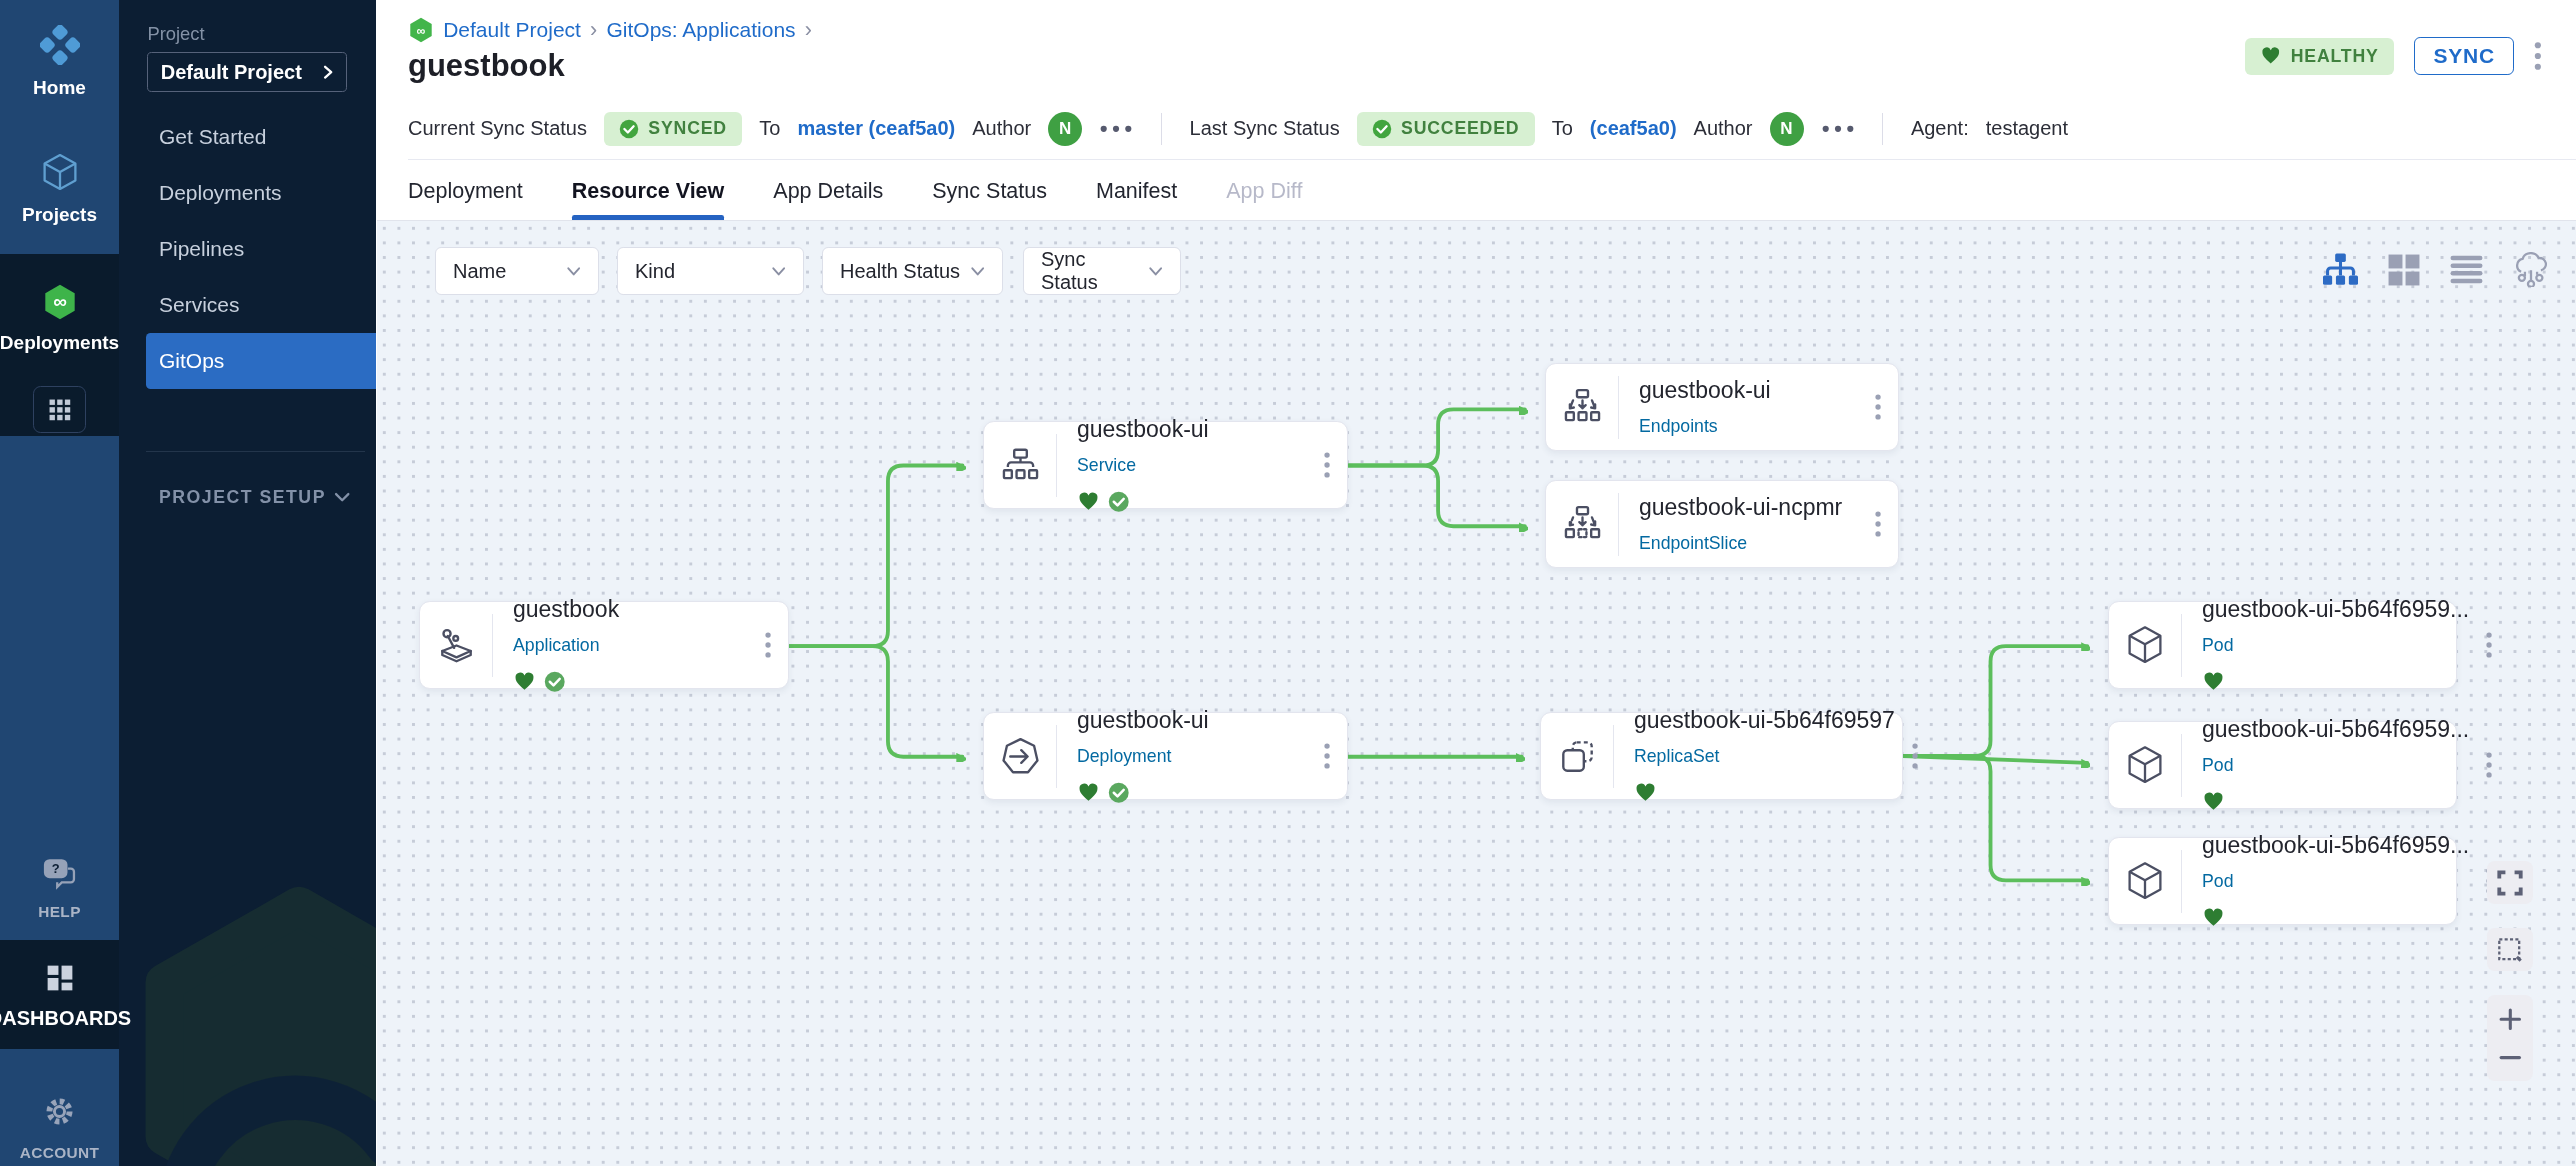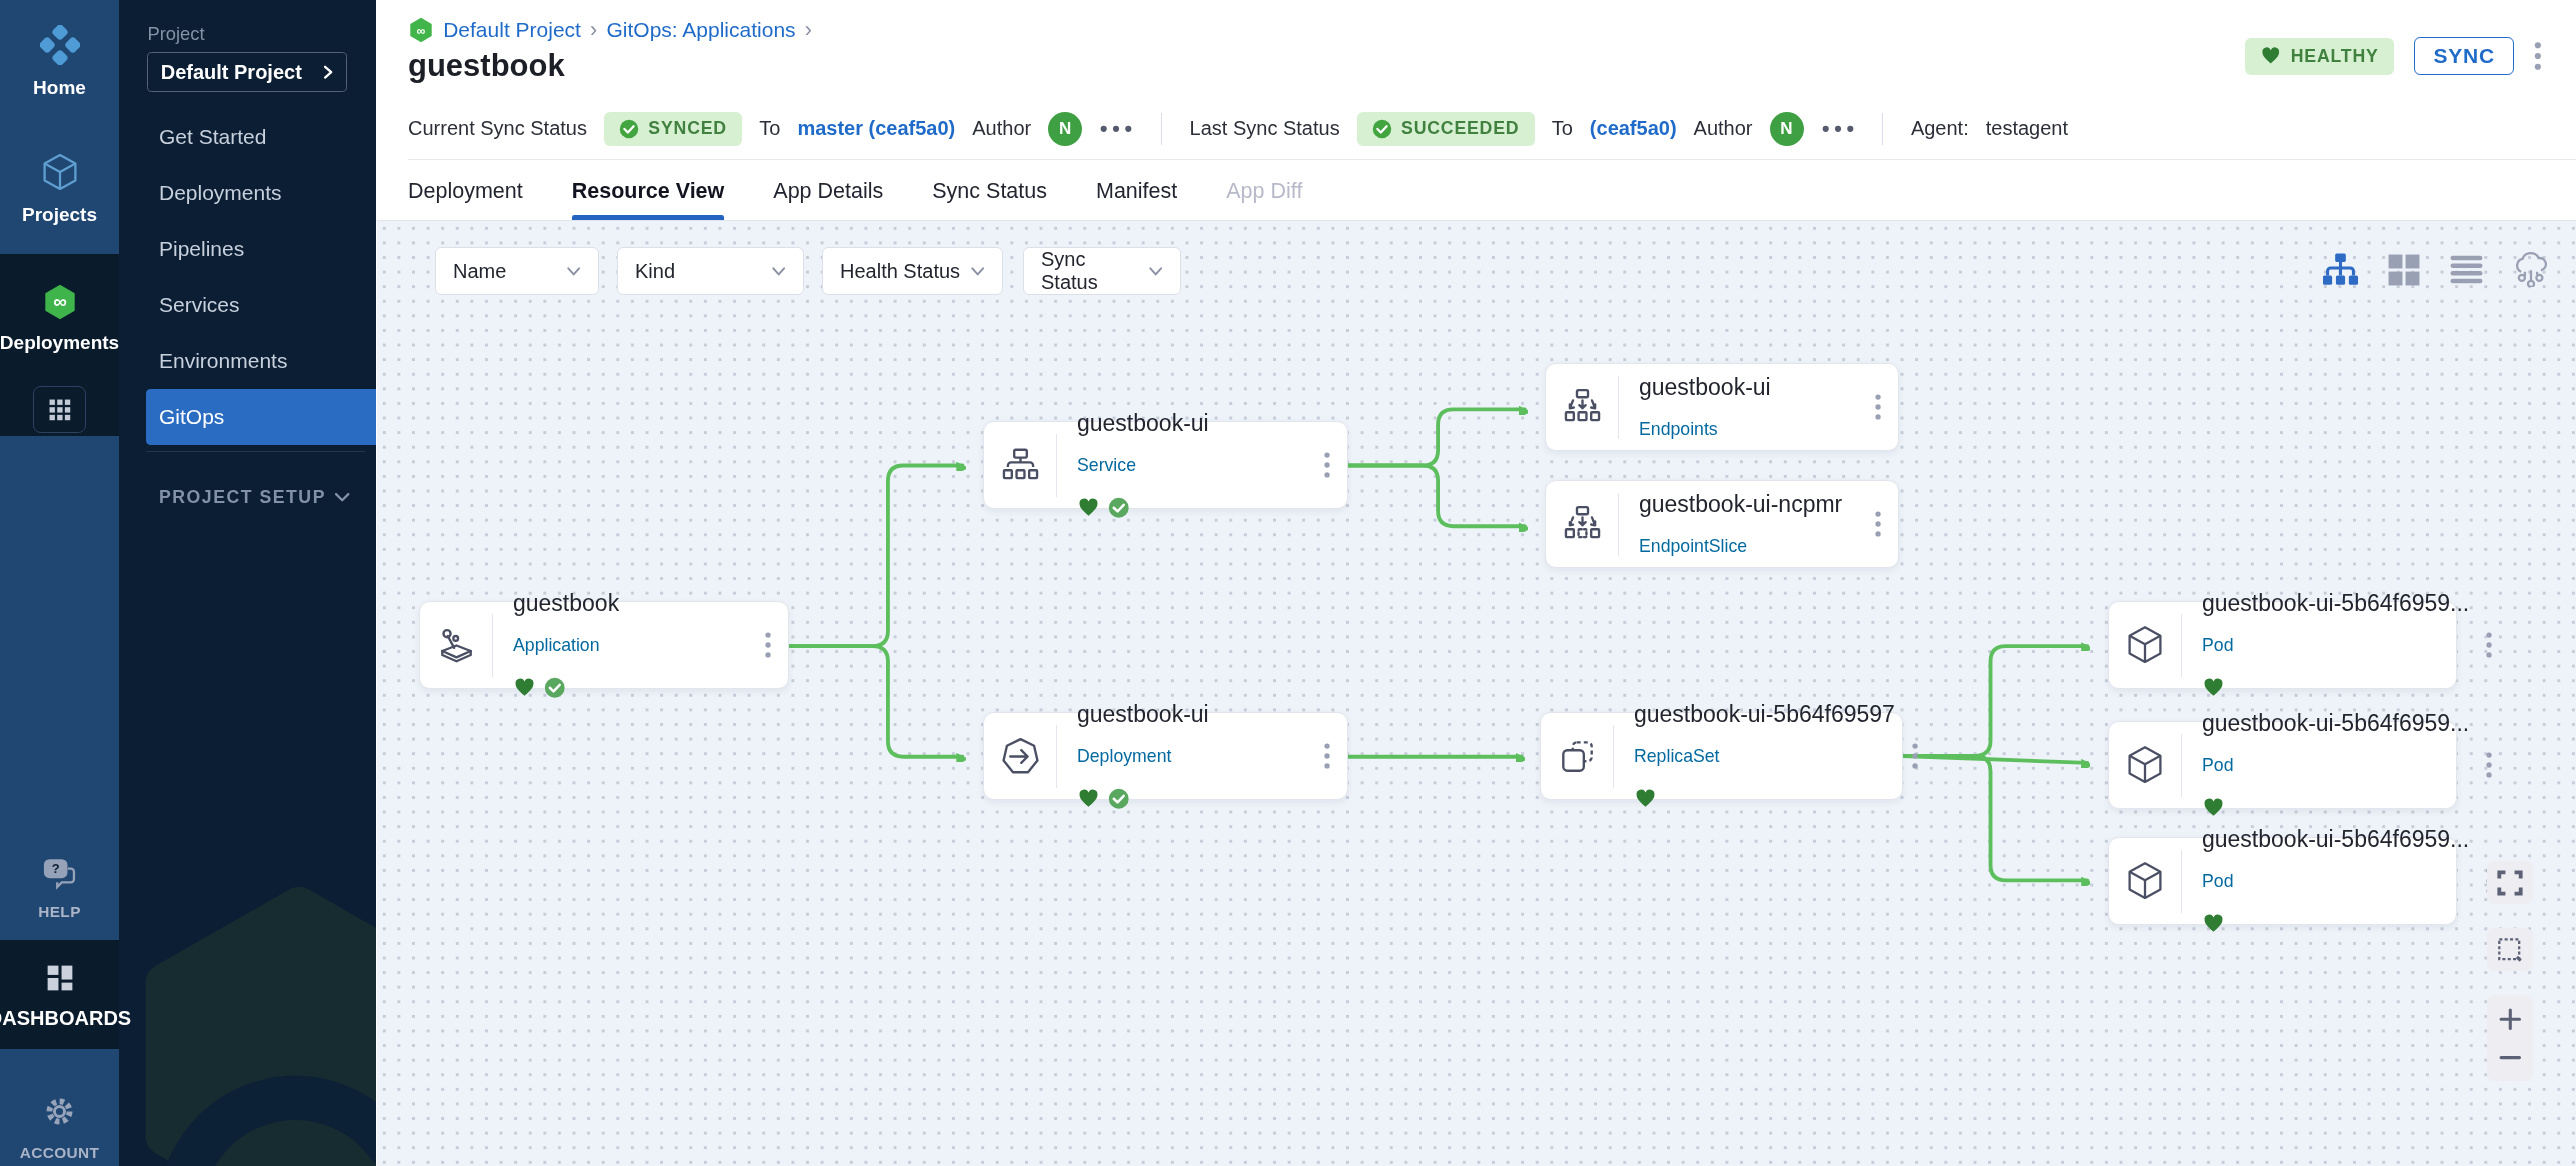--- a/index.html
+++ b/index.html
@@ -71,21 +71,21 @@
           display:flex;align-items:center;justify-content:space-between;padding:0 17px;
           box-sizing:border-box;font-size:20px;font-weight:500;color:#23252e;top:26px;}
   .viewbar{position:absolute;right:26px;top:31px;display:flex;gap:28px;align-items:center;}
   .edges{position:absolute;left:0;top:0;}
 
   .node{position:absolute;background:#fff;border:0.8px solid #e3e5ee;border-radius:10.8px;
         box-shadow:0 2.3px 6.1px rgba(40,50,80,.07);display:flex;align-items:center;height:88px;
         box-sizing:border-box;}
   .node-icon{flex:0 0 72px;display:flex;align-items:center;justify-content:center;
              border-right:0.8px solid #e4e6ef;height:63px;}
-  .node-body{flex:1;padding-left:20px;display:flex;flex-direction:column;gap:18px;justify-content:center;}
+  .node-body{flex:1;padding-left:20px;display:flex;flex-direction:column;gap:12px;justify-content:center;}
   .node-title{font-size:23px;font-weight:500;color:#23252e;white-space:nowrap;}
   .node-kind{font-size:17.7px;color:#0369a1;}
   .node-status{display:flex;gap:7.7px;align-items:center;margin-top:2.3px;height:23px;}
   .node-menu{flex:0 0 40px;display:flex;align-items:center;justify-content:center;}
 
   .ctrl{position:absolute;background:#ededf2;border-radius:7.7px;display:flex;align-items:center;
         justify-content:center;}
   .zoombox{position:absolute;background:#ededf2;border-radius:7.7px;display:flex;flex-direction:column;
            align-items:center;justify-content:space-between;padding:10.8px 0;box-sizing:border-box;}
   .zb{width:26px;height:26px;display:flex;align-items:center;justify-content:center;}
@@ -175,21 +175,20 @@
       <span>Default Project</span>
       <svg width="12.3" height="18.4" viewBox="0 0 16 24">
         <polyline points="4,5 12,12 4,19" fill="none" stroke="#fff" stroke-width="3" stroke-linecap="round" stroke-linejoin="round"></polyline>
         </svg>
     </div>
     <ul class="menu" style="list-style:none;margin:0;padding:0;">
       <li class="menu-item">Get Started</li>
       <li class="menu-item">Deployments</li>
       <li class="menu-item">Pipelines</li>
       <li class="menu-item">Services</li>
-      <li class="menu-item">Environments</li>
       <li class="menu-item active">GitOps</li>
     </ul>
     <div class="side-divider"></div>
     <div class="proj-setup">
       <span>PROJECT SETUP</span>
       <svg width="18.4" height="12.3" viewBox="0 0 24 16">
         <polyline points="4,4 12,12 20,4" fill="none" stroke="#8391a8" stroke-width="3" stroke-linecap="round" stroke-linejoin="round"></polyline>
         </svg>
     </div>
     <svg class="watermark" width="330" height="330" viewBox="0 0 430 430">

